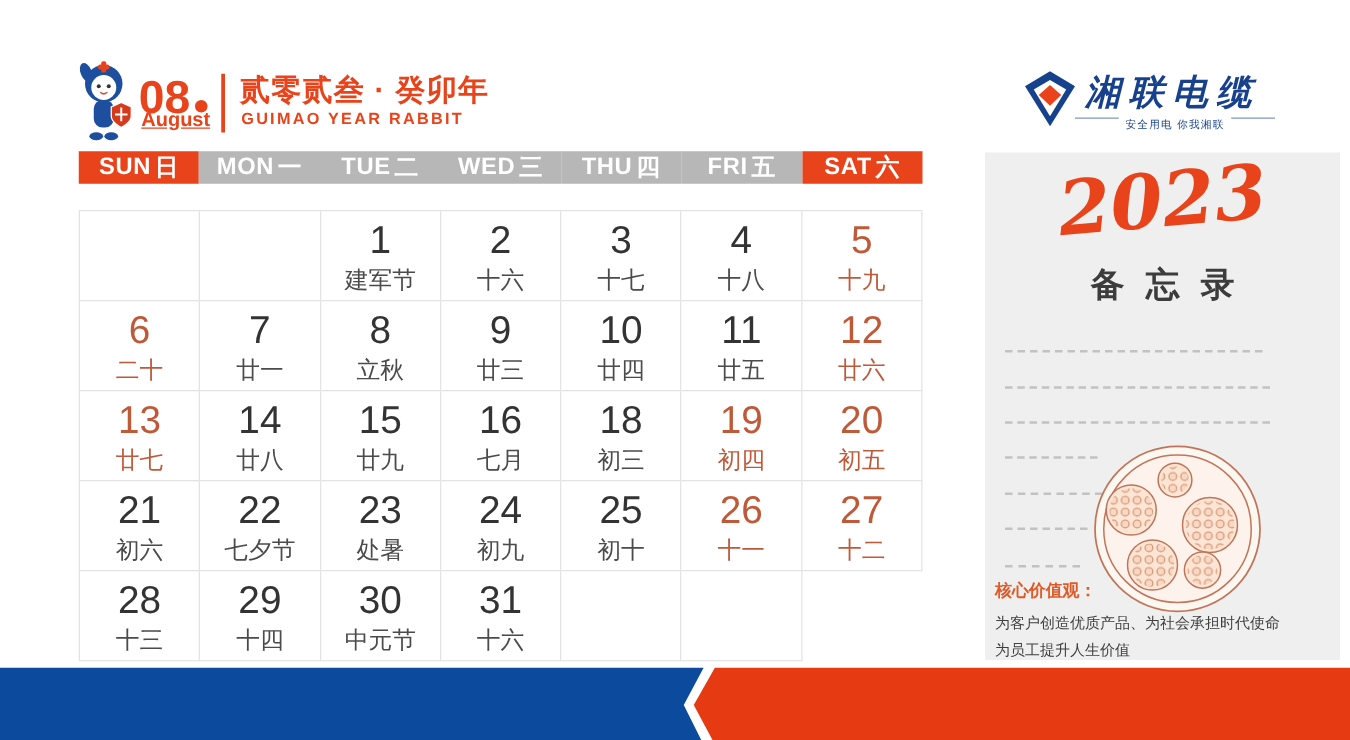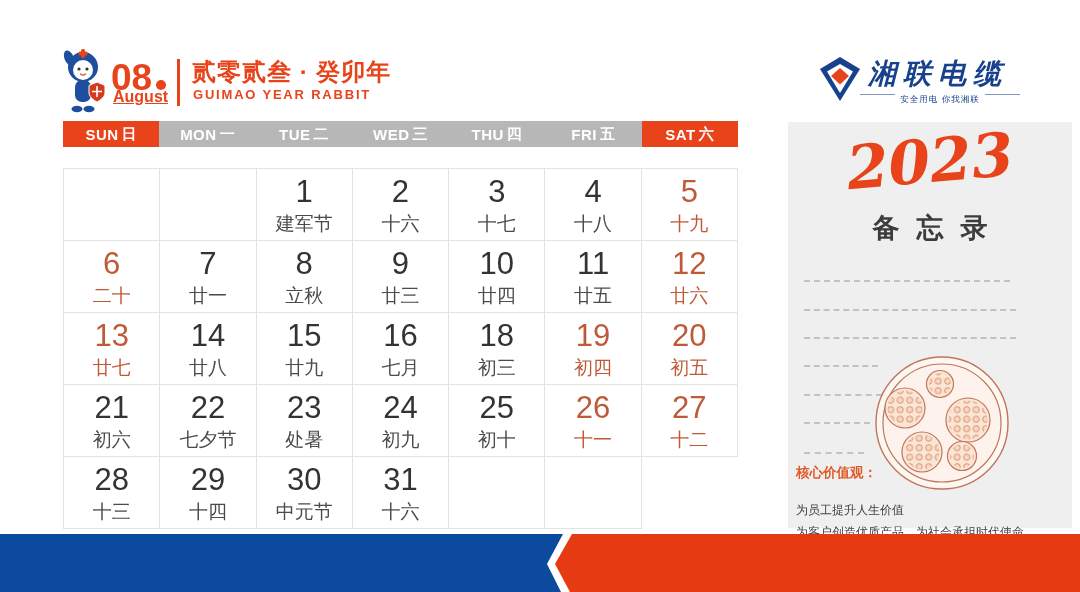--- a/index.html
+++ b/index.html
@@ -24,42 +24,42 @@
   .brand-emblem { left:818px; top:56px; }
   .brand-name { left:868px; top:55px; font-size:28px; font-weight:bold; font-style:italic;
     color:var(--logo-blue); letter-spacing:7px; font-family:"Liberation Serif", serif; }
   .brand-tagline { left:860px; top:94px; width:160px; display:flex; align-items:flex-start; gap:5px;
     color:var(--logo-blue); font-size:8.5px; letter-spacing:1px; white-space:nowrap; }
   .tag-line { flex:1; height:1px; background:var(--logo-blue); opacity:.55; }
 
   
   .cal-head { left:63px; top:121px; width:675px; height:26px; display:flex; }
   .hcell { flex:1; display:flex; align-items:center; justify-content:center; gap:3px;
-    background:#b7b7b7; color:#fff; font-size:15px; font-weight:bold; letter-spacing:.5px; }
+    background:#b7b7b7; color:#fff; font-size:19px; font-weight:bold; letter-spacing:.5px; }
   .hcell.hl { background:var(--accent); }
   .cal-grid { left:63px; top:168px; width:675px; display:grid;
     grid-template-columns:repeat(7,1fr); grid-auto-rows:72px;
     border-left:1px solid var(--grid-line); border-top:1px solid var(--grid-line); }
   .cell { border-right:1px solid var(--grid-line); border-bottom:1px solid var(--grid-line);
     text-align:center; padding-top:7px; }
   .cell .day { font-size:31px; color:#333; line-height:1.02; }
   .cell .lunar { font-size:19px; color:#4b4b4b; margin-top:3px; }
   .cell.weekend .day, .cell.weekend .lunar { color:var(--weekend); }
 
   
   .memo { left:788px; top:122px; width:284px; height:406px; background:#efefef; }
   .memo-year { position:absolute; left:0; right:0; top:4px; text-align:center;
     font-family:"DejaVu Serif", serif; font-style:italic; font-weight:bold;
     font-size:60px; color:var(--accent); transform:rotate(-5deg); }
   .memo-title { position:absolute; top:88px; width:100%; text-align:center;
     font-size:27px; font-weight:bold; color:#3c3c3c; letter-spacing:17px; text-indent:17px; }
   .memo-line { position:absolute; left:16px; border-top:2px dashed #c2c2c2; height:0; }
   .cable { position:absolute; left:79px; top:226px; }
   .values { position:absolute; left:8px; top:342px; width:272px; }
-  .values-title { color:#e05a28; font-weight:bold; font-size:13.5px; margin-bottom:17px; }
+  .values-title { color:#e05a28; font-weight:bold; font-size:13.5px; margin-bottom:5px; }
   .values-line { color:#3f3f3f; font-size:12px; line-height:1.85; }
 
   
   .banner { left:0; top:534px; }
 </style>
 </head>
 <body>
 
 <svg class="abs" style="left:56px;top:47px;" width="54" height="68" viewBox="0 0 54 68">
   <ellipse cx="13" cy="11" rx="4.5" ry="8" fill="#1d4f9e" transform="rotate(-22 13 11)"></ellipse>
@@ -299,21 +299,21 @@
       <circle cx="73" cy="36" r="11" fill="url(#strand)"></circle>
       <circle cx="38" cy="60" r="17.5" fill="url(#strand)"></circle>
       <circle cx="101" cy="72" r="19.5" fill="url(#strand)"></circle>
       <circle cx="55" cy="104" r="17.5" fill="url(#strand)"></circle>
       <circle cx="95" cy="108" r="12" fill="url(#strand)"></circle>
     </g>
   </svg>
 
   <div class="values">
     <div class="values-title">核心价值观：</div>
+    <div class="values-line">为客户创造优质产品、为社会承担时代使命</div>
     <div class="values-line">为员工提升人生价值</div>
-    <div class="values-line">为客户创造优质产品、为社会承担时代使命</div>
   </div>
 </div>
 
 <svg class="abs banner" width="1080" height="58" viewBox="0 0 1080 58">
   <path d="M0 0 H563 L547 30 L561 58 H0 Z" fill="#0c4a9e"></path>
   <path d="M572 0 L555 30 L570 58 L1080 58 L1080 0 Z" fill="#e53a12"></path>
 </svg>
 
 </body></html>

